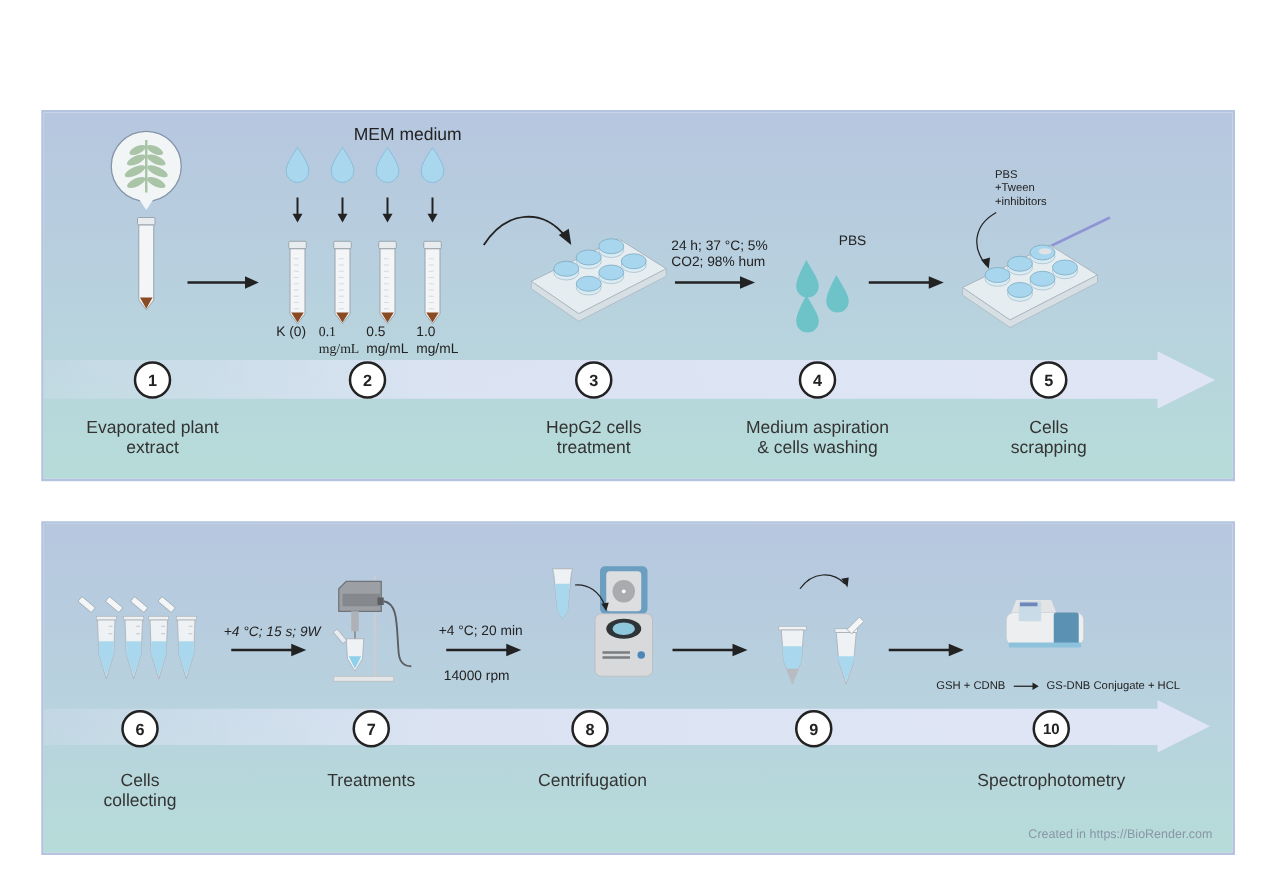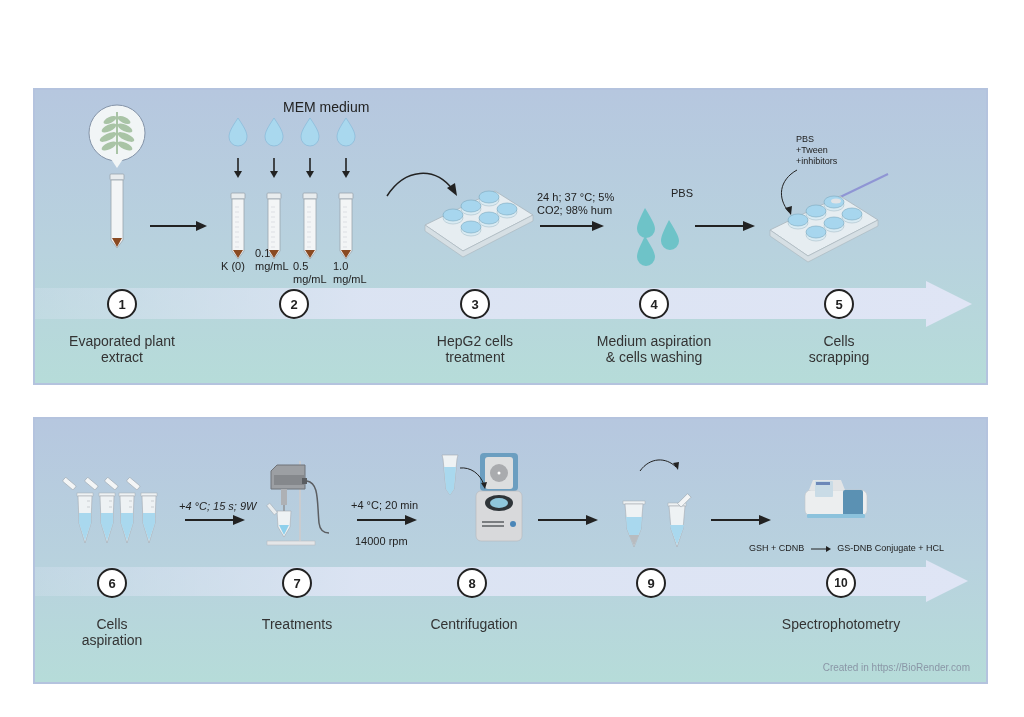--- a/index.html
+++ b/index.html
@@ -135,21 +135,21 @@
           <line x1="125" y1="119" x2="129" y2="119" stroke="#c5cbd0" stroke-width="0.5"></line>
           <line x1="125" y1="124" x2="129" y2="124" stroke="#c5cbd0" stroke-width="0.5"></line>
           <line x1="125" y1="129" x2="129" y2="129" stroke="#c5cbd0" stroke-width="0.5"></line>
           <path d="M123,132 L133,132 L128,140 Z" fill="#8a4a22"></path>
         </g>
       </g>
   </svg>
   <div class="note center" style="left:186px;top:170px;width:30px;">
     <span>K (0)</span>
   </div>
-  <div class="note center" style="left:220px;top:157px;width:36px;">
+  <div class="note center" style="left:220px;top:170px;width:36px;font-family:Liberation Serif, serif;">
     <span>0.1</span><br><span>mg/mL</span>
   </div>
   <div class="note center" style="left:258px;top:170px;width:36px;">
     <span>0.5</span><br><span>mg/mL</span>
   </div>
   <div class="note center" style="left:298px;top:170px;width:36px;">
     <span>1.0</span><br><span>mg/mL</span>
   </div>
 
   <svg class="abs" style="left:350px;top:78px;" width="80" height="40">
@@ -369,21 +369,21 @@
     <span>GS-DNB Conjugate + HCL</span>
   </div>
 
   <div class="step-num" style="left:77px;top:149px;">6</div>
   <div class="step-num" style="left:262px;top:149px;">7</div>
   <div class="step-num" style="left:437px;top:149px;">8</div>
   <div class="step-num" style="left:616px;top:149px;">9</div>
   <div class="step-num wide" style="left:806px;top:149px;">10</div>
 
   <div class="step-label" style="left:77px;top:197px;">
-    <span>Cells</span><br><span>aspiration</span></div>
+    <span>Cells</span><br><span>collecting</span></div>
   <div class="step-label" style="left:262px;top:197px;">
     <span>Treatments</span></div>
   <div class="step-label" style="left:439px;top:197px;">
     <span>Centrifugation</span></div>
   <div class="step-label" style="left:806px;top:197px;">
     <span>Spectrophotometry</span></div>
 
   <div class="credit">Created in  https://BioRender.com</div>
 </div>
 

